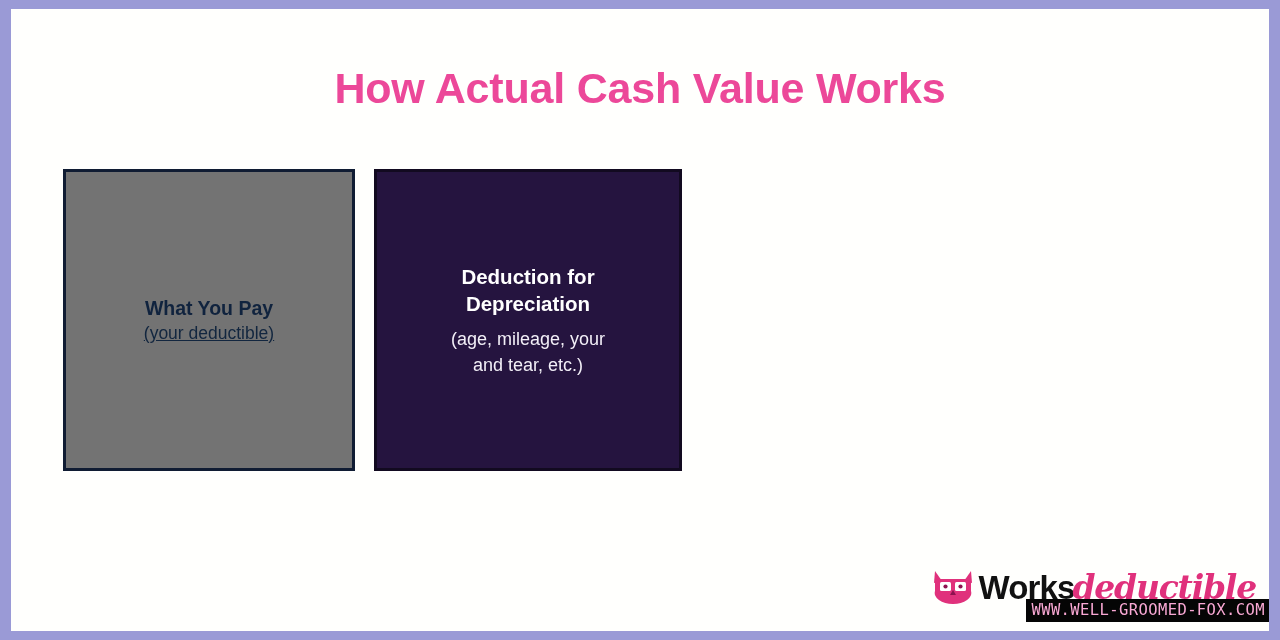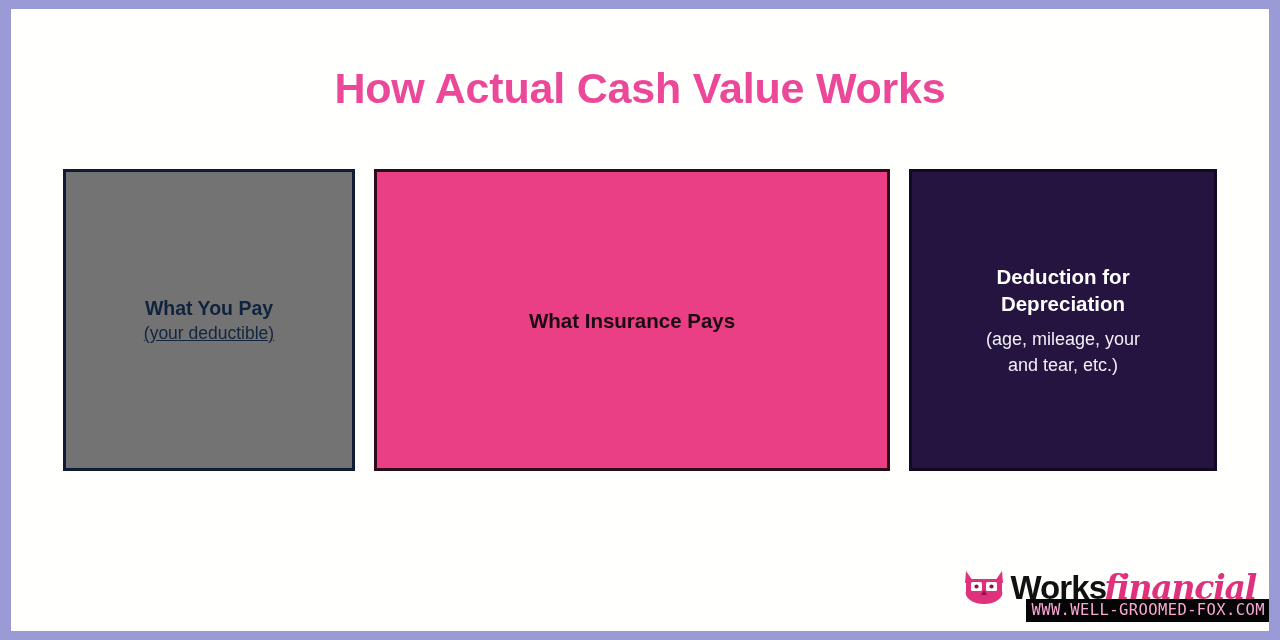--- a/index.html
+++ b/index.html
@@ -191,23 +191,20 @@
 
     <div id="title">How Actual Cash Value Works</div>
 
     <div id="boxes">
 
       <div class="box" id="box-pay">
         <div class="box-head">What You Pay</div>
         <div class="box-sub">(your deductible)</div>
       </div>
 
-      <div class="box" id="box-insurance">
-        <div class="box-head">What Insurance Pays</div>
-      </div>
 
       <div class="box" id="box-depreciation">
         <div class="box-head">Deduction for
 Depreciation</div>
         <div class="box-sub">(age, mileage, your
 and tear, etc.)</div>
       </div>
 
     </div>
 
@@ -222,20 +219,20 @@
         <rect x="8" y="13" width="11" height="9" rx="1.5" fill="#ffffff"></rect>
         <rect x="23" y="13" width="11" height="9" rx="1.5" fill="#ffffff"></rect>
 
         <circle cx="13.5" cy="17.5" r="2.1" fill="#8e1150"></circle>
         <circle cx="28.5" cy="17.5" r="2.1" fill="#8e1150"></circle>
 
         <path d="M21 21 L24 26 L18 26 Z" fill="#8e1150"></path>
       </svg>
       <div id="logo-word">
         <span id="logo-smart">Works</span>
-        <span id="logo-financial">financial</span>
+        <span id="logo-financial">deductible</span>
       </div>
     </div>
 
     <div id="watermark">WWW.WELL-GROOMED-FOX.COM</div>
 
   </div>
 </div>
 
 </body></html>

